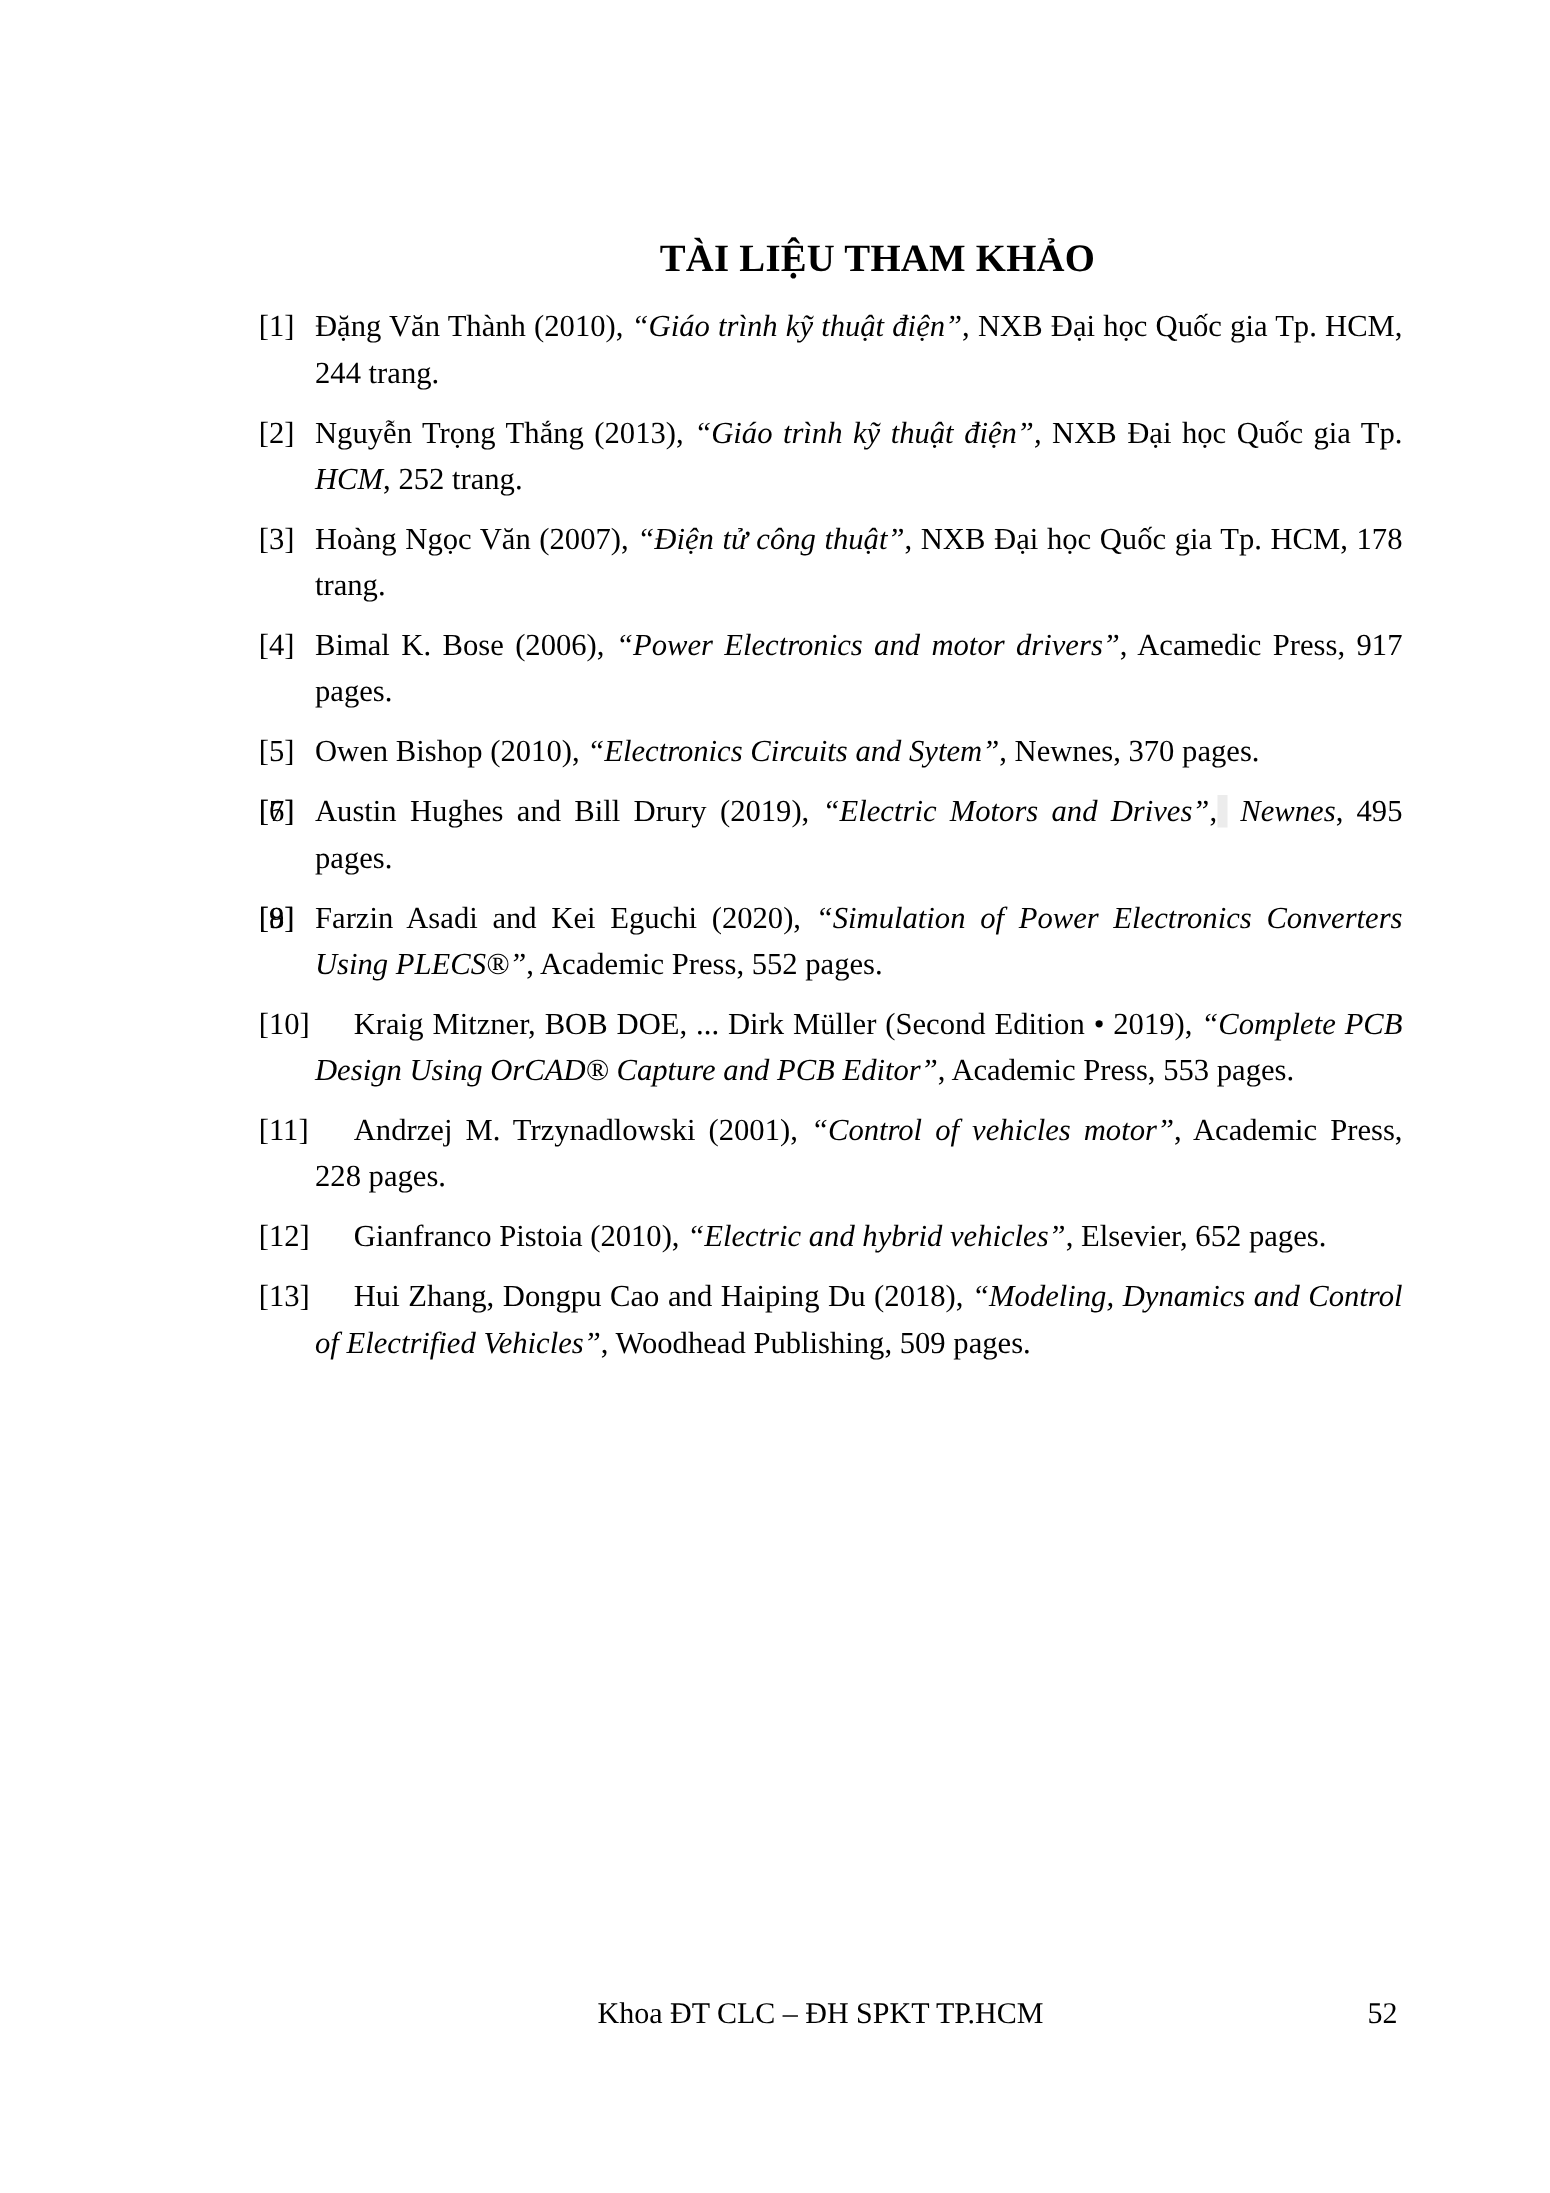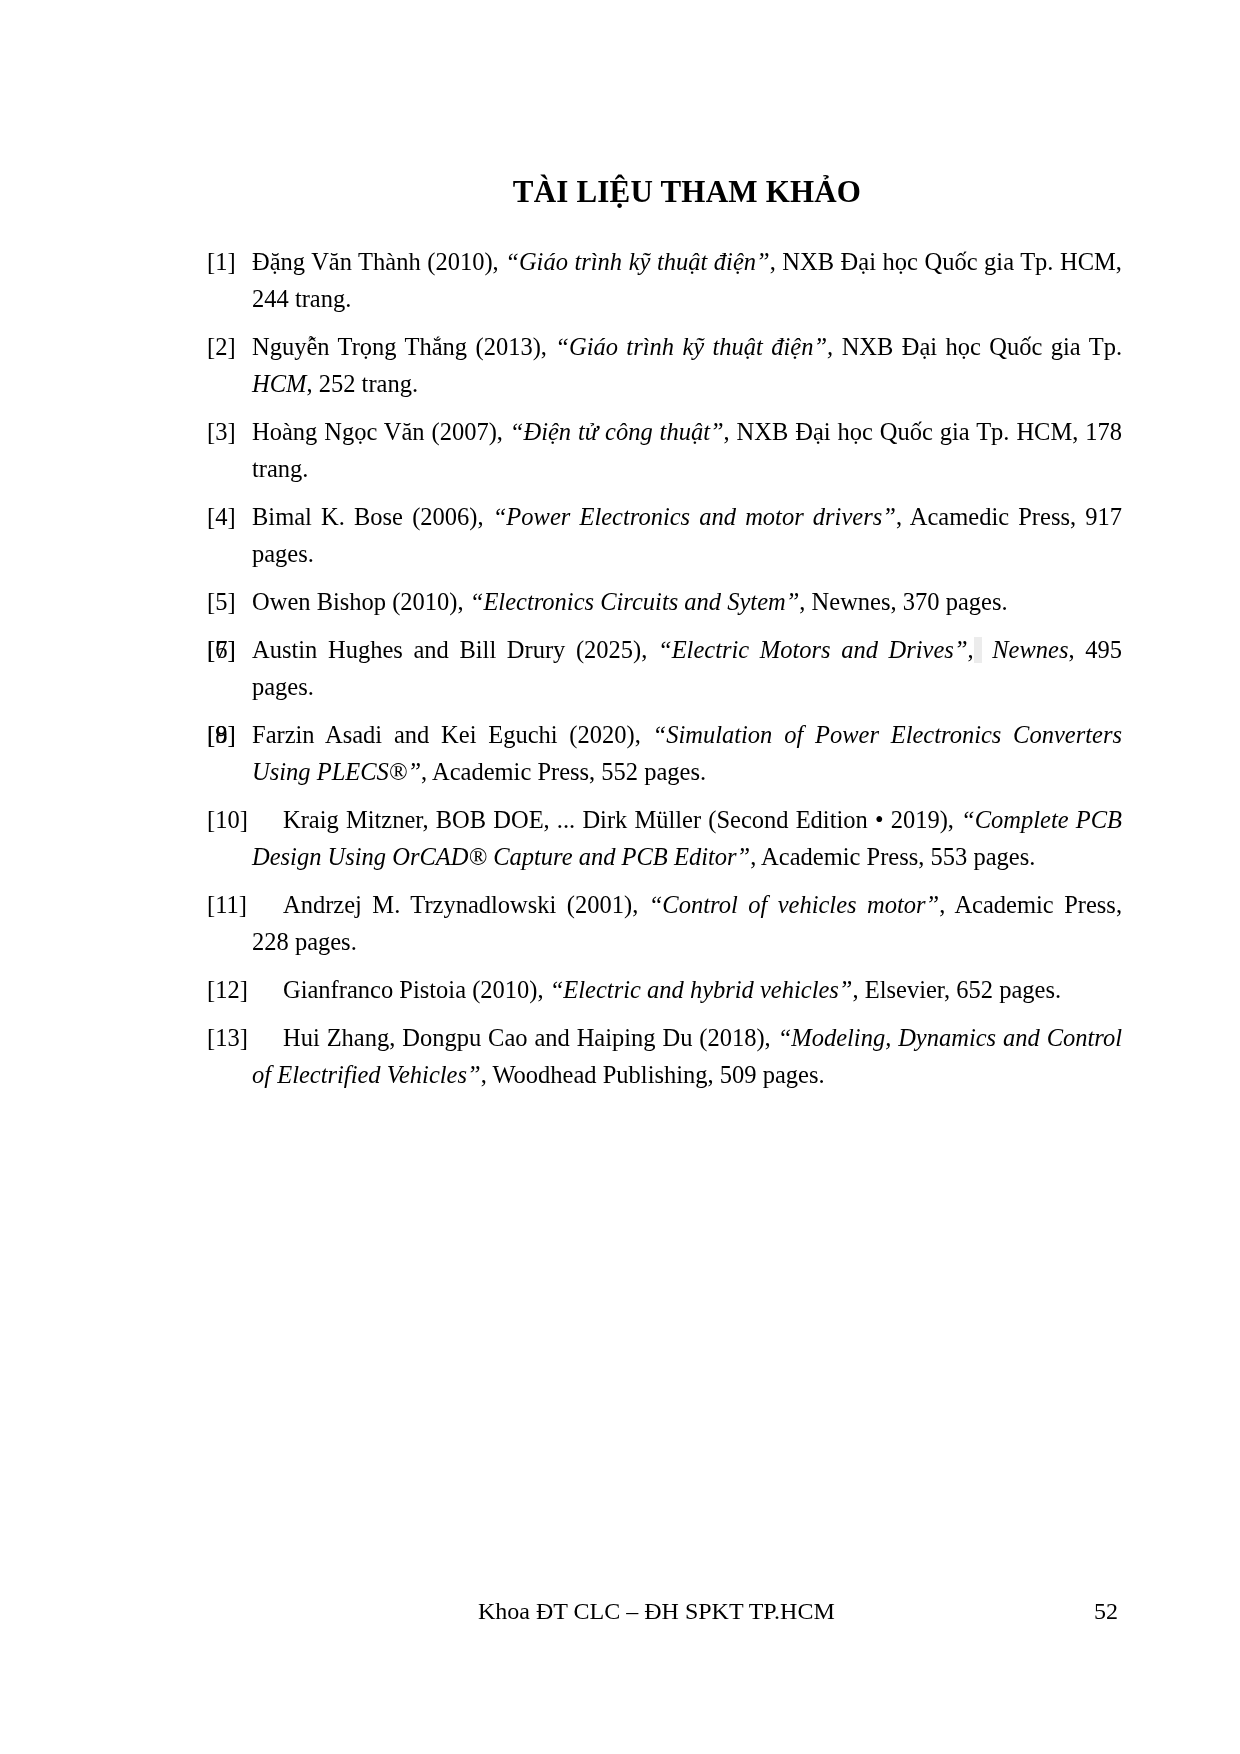--- a/index.html
+++ b/index.html
@@ -25,21 +25,21 @@
     .title {
       position: absolute;
       left: 252px;
       width: 870px;
       top: 172px;
       text-align: center;
       font-weight: bold;
       font-size: 31px;
       line-height: 40px;
       letter-spacing: 0.2px;
-      margin: 0;
+      margin: 15px;
     }
     .refs {
       position: absolute;
       left: 207px;
       top: 243px;
       width: 915px;
       margin: 0;
       padding: 0;
       list-style: none;
     }
@@ -109,21 +109,21 @@
     </li>
     <li class="ref">
       <span class="ref-num">[5]</span>
       <span class="ref-body"><span>Owen Bishop (2010), </span><i>“Electronics Circuits and Sytem”</i><span>, Newnes, 370 pages.</span></span>
     </li>
     <li class="ref">
       <span class="ref-num">[6]</span>
     </li>
     <li class="ref">
       <span class="ref-num">[7]</span>
-      <span class="ref-body"><span>Austin Hughes and Bill Drury (2025), </span><i>“Electric Motors and Drives”</i><span>,</span><span class="shade"></span><i> Newnes</i><span>, 495 pages.</span></span>
+      <span class="ref-body"><span>Austin Hughes and Bill Drury (2019), </span><i>“Electric Motors and Drives”</i><span>,</span><span class="shade"></span><i> Newnes</i><span>, 495 pages.</span></span>
     </li>
     <li class="ref">
       <span class="ref-num">[8]</span>
     </li>
     <li class="ref">
       <span class="ref-num">[9]</span>
       <span class="ref-body"><span>Farzin Asadi and Kei Eguchi (2020), </span><i>“Simulation of Power Electronics Converters Using PLECS®”</i><span>, Academic Press, 552 pages.</span></span>
     </li>
     <li class="ref wide">
       <span class="ref-num">[10]</span>

